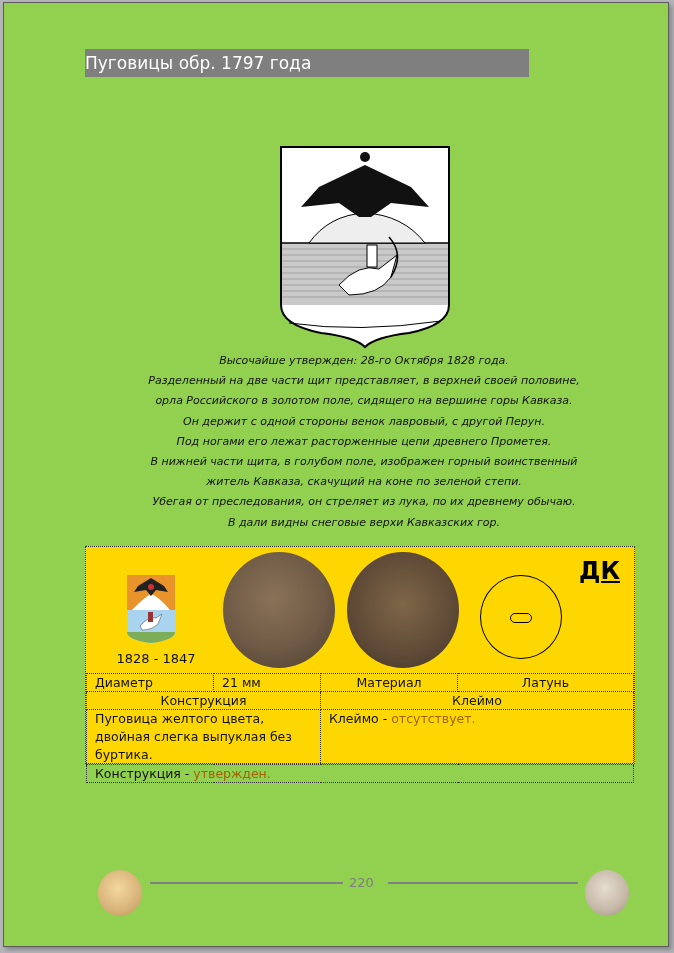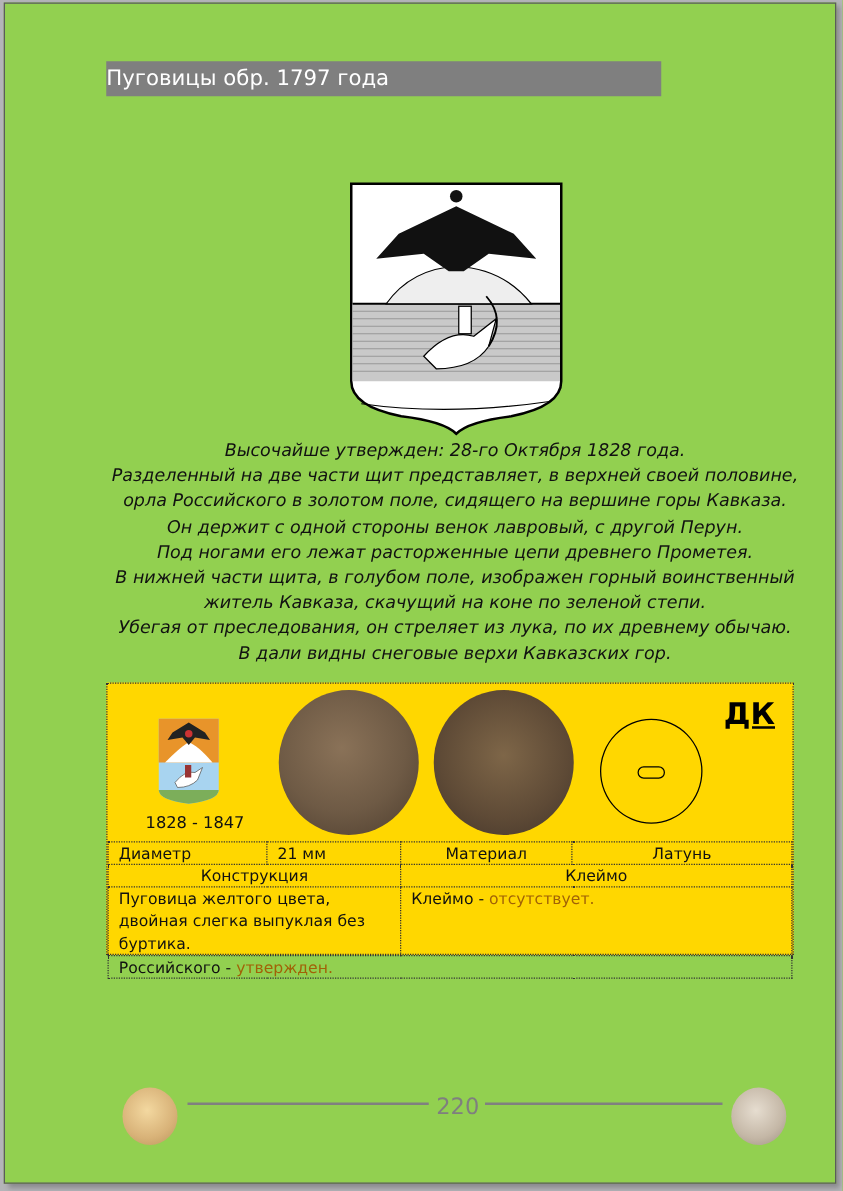--- a/index.html
+++ b/index.html
@@ -1,38 +1,38 @@
 <!DOCTYPE html>
 <html><head>
 <meta charset="utf-8">
 <style>
   html, body { margin:0; padding:0; }
   body { width:674px; height:953px; background:#b4b4b8; position:relative; overflow:hidden; font-family:"DejaVu Sans", sans-serif; }
   .page { position:absolute; left:3px; top:2px; width:664px; height:943px; background:#92d050; border:1px solid #5b5b5b; box-shadow:3px 3px 4px #8a8a8e; }
   .title-bar { position:absolute; left:81px; top:46px; width:444px; height:28px; background:#7f7f7f; color:#fff; font-size:17px; text-align:left; line-height:28px; }
   .heading { position:absolute; left:0; width:664px; top:104px; text-align:center; font-size:17px; font-weight:bold; color:#000; }
   .crest { position:absolute; left:275px; top:142px; width:172px; height:204px; }
-  .desc { position:absolute; left:60px; width:600px; top:348px; text-align:center; font-style:italic; font-size:14px; line-height:20.2px; color:#111; }
+  .desc { position:absolute; left:60px; width:600px; top:348px; text-align:center; font-style:italic; font-size:11px; line-height:20.2px; color:#111; }
   .desc div { white-space:nowrap; }
   .card { position:absolute; left:81px; top:543px; width:550px; height:218px; background:#ffd700; border:1px dotted #333; box-sizing:border-box; }
   .img-area { position:absolute; left:0; top:0; width:548px; height:126px; }
   .mini-crest { position:absolute; left:40px; top:27px; width:50px; height:70px; }
   .years { position:absolute; left:20px; top:104px; width:100px; text-align:center; font-size:13px; color:#111; }
   .coin { position:absolute; border-radius:50%; }
   .coin1 { left:137px; top:5px; width:112px; height:116px; background:radial-gradient(circle at 45% 40%, #8a7258 0%, #6e5a45 55%, #4d3d2e 100%); }
   .coin2 { left:261px; top:5px; width:112px; height:116px; background:radial-gradient(circle at 50% 45%, #7e6648 0%, #5e4a36 60%, #43352a 100%); }
   .schema { position:absolute; left:394px; top:28px; width:82px; height:84px; border:1.5px solid #000; border-radius:50%; box-sizing:border-box; }
   .slot { position:absolute; left:29px; top:37px; width:22px; height:10px; border:1.5px solid #000; border-radius:6px; box-sizing:border-box; }
   .dk { position:absolute; right:14px; top:10px; font-size:24px; font-weight:bold; color:#000000;text-decoration:underline; }
   table { position:absolute; left:0; top:126px; width:548px; border-collapse:collapse; font-size:12.5px; color:#111; }
   td { border:1px dotted #333; padding:0 8px; height:17px; line-height:17px; }
   .c { text-align:center; }
   .red { color:#a16207; }
   .footer-line { position:absolute; top:879px; height:2px; background:#808080; }
-  .page-num { position:absolute; left:345px; top:872px; font-size:18px; color:#7f7f7f; }
+  .page-num { position:absolute; left:345px; top:872px; font-size:13px; color:#7f7f7f; }
   .fcoin { position:absolute; top:867px; width:44px; height:46px; border-radius:50%; }
 </style>
 </head>
 <body>
 
 <div class="page">
   <div class="title-bar">Пуговицы обр. 1797 года</div>
 
   <svg class="crest" viewBox="0 0 172 204">
     <path d="M2,2 H170 V160 Q170,180 130,188 Q96,192 86,202 Q76,192 42,188 Q2,180 2,160 Z" fill="#fff" stroke="#000" stroke-width="2"></path>
@@ -100,21 +100,21 @@
       </tr>
       <tr>
         <td class="c" colspan="2">Конструкция</td>
         <td class="c" colspan="2">Клеймо</td>
       </tr>
       <tr>
         <td colspan="2" style="vertical-align:top; line-height:18px; height:36px">Пуговица желтого цвета, двойная слегка выпуклая без буртика.</td>
         <td colspan="2" style="vertical-align:top; line-height:18px"><span>Клеймо - </span><span class="red">отсутствует.</span></td>
       </tr>
       <tr>
-        <td colspan="4"><span>Российского - </span><span class="red">утвержден.</span></td>
+        <td colspan="4"><span>Конструкция - </span><span class="red">утвержден.</span></td>
       </tr>
     </tbody>
       </table>
   </div>
 
   <div class="fcoin" style="left:94px; background:radial-gradient(circle at 45% 40%, #f3d8a0, #d8b278 60%, #b8935a);"></div>
   <div class="footer-line" style="left:146px; width:193px;"></div>
   <div class="page-num">220</div>
   <div class="footer-line" style="left:384px; width:190px;"></div>
   <div class="fcoin" style="left:581px; background:radial-gradient(circle at 45% 40%, #e6ddd0, #c4b7a6 60%, #9c8f80);"></div>

